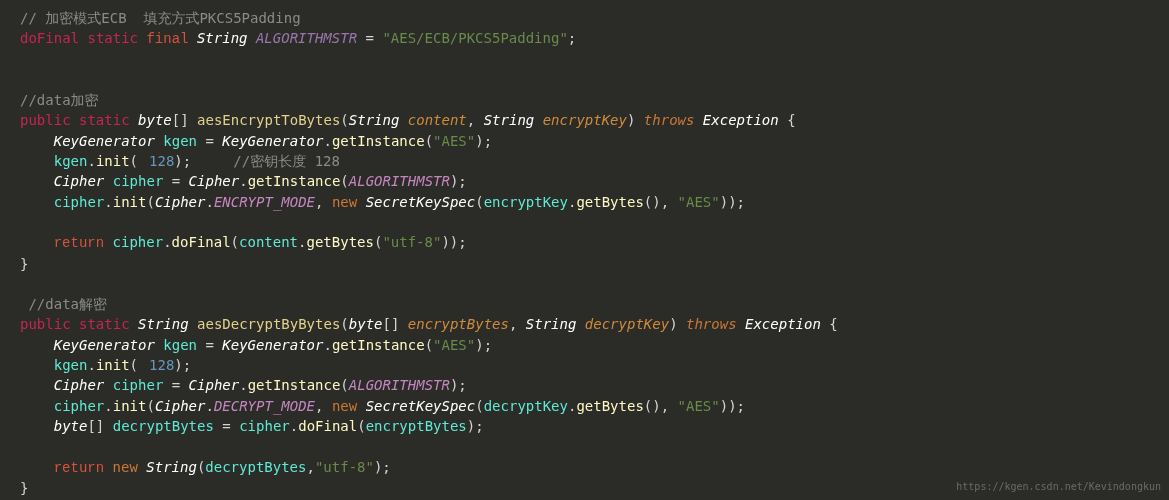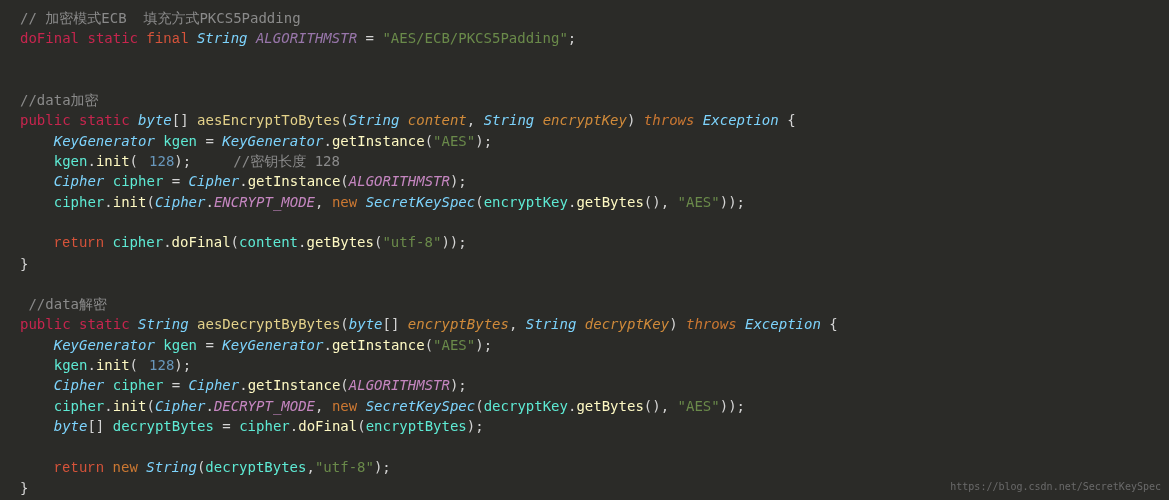--- a/index.html
+++ b/index.html
@@ -15,21 +15,21 @@
       overflow: hidden;
       position: relative;
     }
     pre {
       font-family: inherit;
       white-space: pre;
     }
     .c-comment { color: #8a8a8a; }
     .c-keyword { color: #c7254e; }
     .c-modifier { color: #d6533a; font-family: Liberation Mono, monospace; }
-    .c-type { color: #7dd3fc; font-style: italic; text-align: right; }
+    .c-type { color: #ffffff; font-style: italic; text-align: right; }
     .c-method { color: #fef9c3; }
     .c-methoddef { color: #e3d18a; }
     .c-param { color: #d08a3a; font-style: italic; }
     .c-string { color: #6a8a4a; }
     .c-number { color: #6897BB; margin-left: 11px; }
     .c-const { color: #9876AA; font-style: italic; }
     .c-const2 { color: #c586c0; font-style: italic; }
     .c-punc { color: #d4d4d4; }
     .c-ident { color: #5eead4; }
     .c-new { color: #cc7832; margin-top: 44px; }
@@ -63,13 +63,13 @@
 <span class="c-keyword">public</span> <span class="c-keyword">static</span> <span class="c-type">String</span> <span class="c-methoddef">aesDecryptByBytes</span><span class="c-punc">(</span><span class="c-type">byte</span><span class="c-punc">[]</span> <span class="c-param">encryptBytes</span><span class="c-punc">, </span><span class="c-type">String</span> <span class="c-param">decryptKey</span><span class="c-punc">) </span><span class="c-throws">throws</span> <span class="c-type">Exception</span> <span class="c-punc">{</span>
     <span class="c-type">KeyGenerator</span> <span class="c-ident">kgen</span> <span class="c-punc">= </span><span class="c-type">KeyGenerator</span><span class="c-punc">.</span><span class="c-method">getInstance</span><span class="c-punc">(</span><span class="c-string">"AES"</span><span class="c-punc">);</span>
     <span class="c-ident">kgen</span><span class="c-punc">.</span><span class="c-method">init</span><span class="c-punc">(</span><span class="c-number">128</span><span class="c-punc">);</span>
     <span class="c-type">Cipher</span> <span class="c-ident">cipher</span> <span class="c-punc">= </span><span class="c-type">Cipher</span><span class="c-punc">.</span><span class="c-method">getInstance</span><span class="c-punc">(</span><span class="c-const2">ALGORITHMSTR</span><span class="c-punc">);</span>
     <span class="c-ident">cipher</span><span class="c-punc">.</span><span class="c-method">init</span><span class="c-punc">(</span><span class="c-type">Cipher</span><span class="c-punc">.</span><span class="c-const2">DECRYPT_MODE</span><span class="c-punc">, </span><span class="c-new">new</span> <span class="c-type">SecretKeySpec</span><span class="c-punc">(</span><span class="c-ident">decryptKey</span><span class="c-punc">.</span><span class="c-method">getBytes</span><span class="c-punc">(), </span><span class="c-string">"AES"</span><span class="c-punc">));</span>
     <span class="c-type">byte</span><span class="c-punc">[]</span> <span class="c-ident">decryptBytes</span> <span class="c-punc">= </span><span class="c-ident">cipher</span><span class="c-punc">.</span><span class="c-method">doFinal</span><span class="c-punc">(</span><span class="c-ident">encryptBytes</span><span class="c-punc">);</span>
 
     <span class="c-modifier">return</span> <span class="c-new">new</span> <span class="c-type">String</span><span class="c-punc">(</span><span class="c-ident">decryptBytes</span><span class="c-punc">,</span><span class="c-string">"utf-8"</span><span class="c-punc">);</span>
 <span class="c-punc">}</span></pre>
 
-<div class="watermark">https://blog.csdn.net/SecretKeySpec</div>
+<div class="watermark">https://kgen.csdn.net/Kevindongkun</div>
 
 </body></html>

